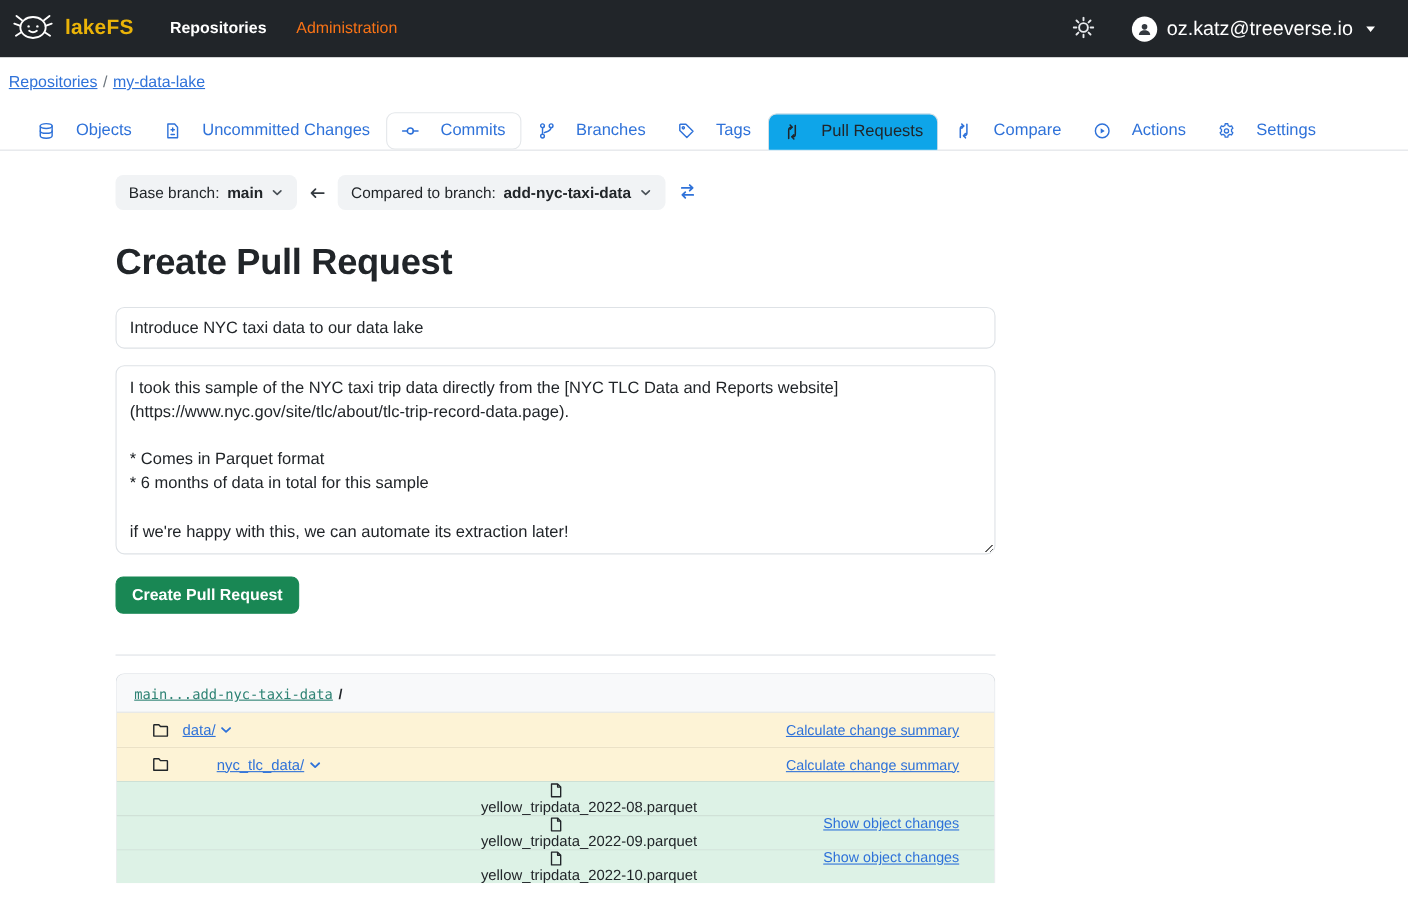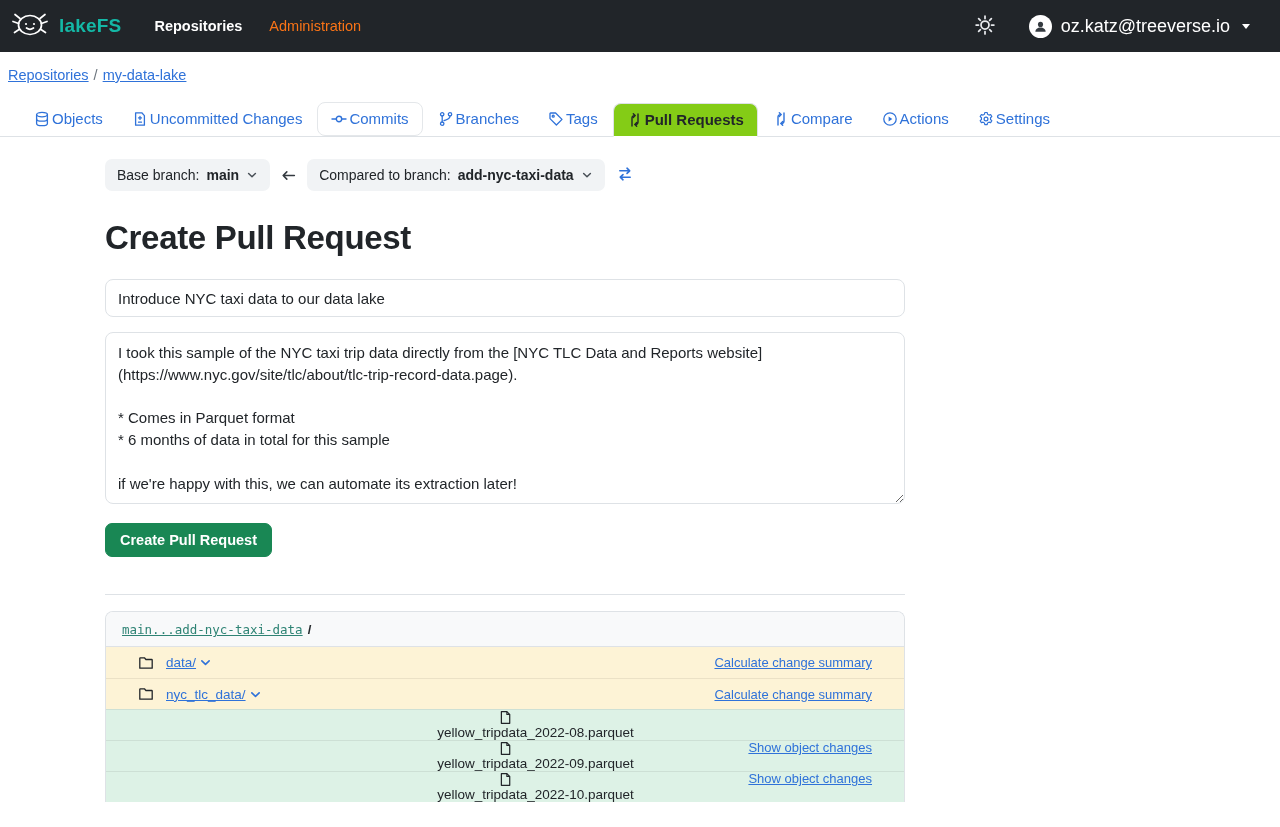--- a/index.html
+++ b/index.html
@@ -10,48 +10,48 @@
     font-family: "Liberation Sans", sans-serif;
   }
   a { cursor: pointer; }
 
   
   .navbar {
     height: 52px; background: #212529;
     display: flex; align-items: center;
     padding: 0 24px 0 10px;
   }
-  .brand { display: flex; align-items: center; gap: 9px; color: #14b8a6; }
+  .brand { display: flex; align-items: center; gap: 9px; color: #eab308; }
   .brand-name { font-size: 19px; font-weight: 700; letter-spacing: .2px; }
   .nav-links { display: flex; gap: 27px; margin-left: 33px; align-items: center; }
   .nav-link { font-size: 14.5px; color: #fff; font-weight: 700; text-decoration: none; }
   .nav-link.muted { color: #f97316; font-weight: 400; }
   .nav-right { margin-left: auto; display: flex; align-items: center; gap: 28px; }
   .theme-toggle { display: flex; color: #e8eaed; background: none; border: none; padding: 0; }
   .user { display: flex; align-items: center; gap: 9px; color: #fff; font-size: 18px; background: none; border: none; }
   .avatar { width: 23px; height: 23px; border-radius: 50%; background: #fff;
             display: flex; align-items: center; justify-content: center; color: #343a40; }
   .caret { width: 0; height: 0; border-left: 4px solid transparent;
            border-right: 4px solid transparent; border-top: 5px solid #fff; margin-left: 3px; }
 
   
   .breadcrumb { padding: 15px 8px 11px; font-size: 14.5px; }
   .breadcrumb a { color: #2f72d9; text-decoration: underline; }
   .crumb-sep { color: #6c757d; margin: 0 5px; }
 
   
   .tabs { display: flex; align-items: flex-end; padding: 8px 0 0 20px;
           border-bottom: 1px solid #dee2e6; }
-  .tab { display: flex; align-items: center; gap: 2px; padding: 7px 13px 8px;
+  .tab { display: flex; align-items: center; gap: 19px; padding: 7px 13px 8px;
          font-size: 15px; color: #2f72d9; text-decoration: none;
          border: 1px solid transparent; border-radius: 8px; margin-right: 1px; white-space: nowrap; }
   .tab .ticon { display: flex; align-items: center; }
   .tab.boxed { border-color: #e4e7ea; background: #fff; }
-  .tab.active { background: #84cc16; border-color: #dee2e6; border-radius: 8px 8px 0 0;
-                border-bottom-color: #fff; color: #212529; font-weight: 700; margin-bottom: -1px; }
+  .tab.active { background: #0ea5e9; border-color: #dee2e6; border-radius: 8px 8px 0 0;
+                border-bottom-color: #fff; color: #212529; font-weight: 400; margin-bottom: -1px; }
 
   
   .main { width: 800px; margin-left: 105px; }
   .compare-bar { display: flex; align-items: center; gap: 10px; margin-top: 22px; }
   .pill { display: flex; align-items: center; gap: 7px; background: #f1f3f5;
           border: none; border-radius: 7px; padding: 8px 12px; font-size: 14px;
           color: #212529; font-family: inherit; }
   .pill b { font-weight: 700; }
   .pill .chev { display: flex; color: #495057; }
   .arrow-left { display: flex; color: #343a40; }
@@ -80,21 +80,21 @@
               color: #2e8374; text-decoration: underline; }
   .ref-sep { font-weight: 700; margin-left: 5px; color: #212529; }
   .row { display: flex; align-items: center; height: 31px; padding: 0 32px; font-size: 13.5px; }
   .row + .row { border-top: 1px solid rgba(0,0,0,.07); }
   .row.warning { background: #fdf3d6; }
   .row.success { background: #ddf2e6; flex-direction: column; }
   .row-icon { display: flex; color: #212529; flex: none; }
   .row-label { display: flex; align-items: center; gap: 3px; }
   .row-label a { color: #2f72d9; text-decoration: underline; }
   .row-label .chev { display: flex; color: #2f72d9; }
-  .lvl0 { margin-left: 12px; } .lvl1 { margin-left: 12px; } .lvl2 { margin-left: 61px; }
+  .lvl0 { margin-left: 12px; } .lvl1 { margin-left: 43px; } .lvl2 { margin-left: 61px; }
   .row-action { margin-left: auto; color: #2f72d9; font-size: 13px; }
 </style>
 </head>
 <body>
 
 <header class="navbar">
   <div class="brand">
     <span>
       <svg width="40" height="30" viewBox="0 0 40 30" fill="none" stroke="#fff" stroke-width="1.7" stroke-linecap="round" stroke-linejoin="round">
         <ellipse cx="20" cy="16" rx="11.5" ry="9.5"></ellipse>

